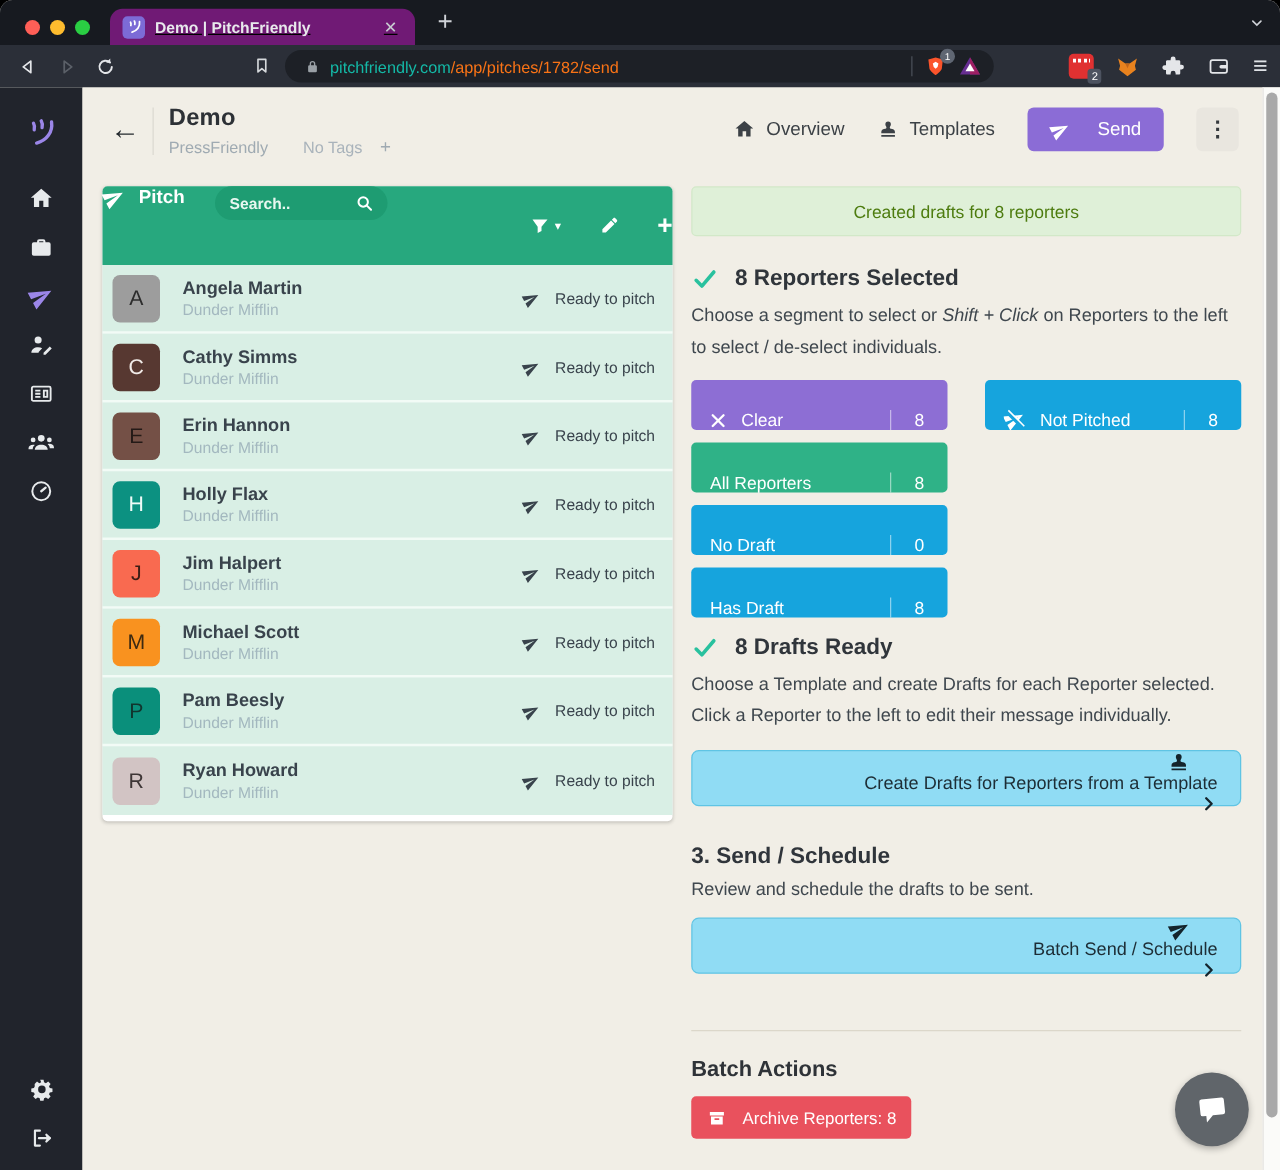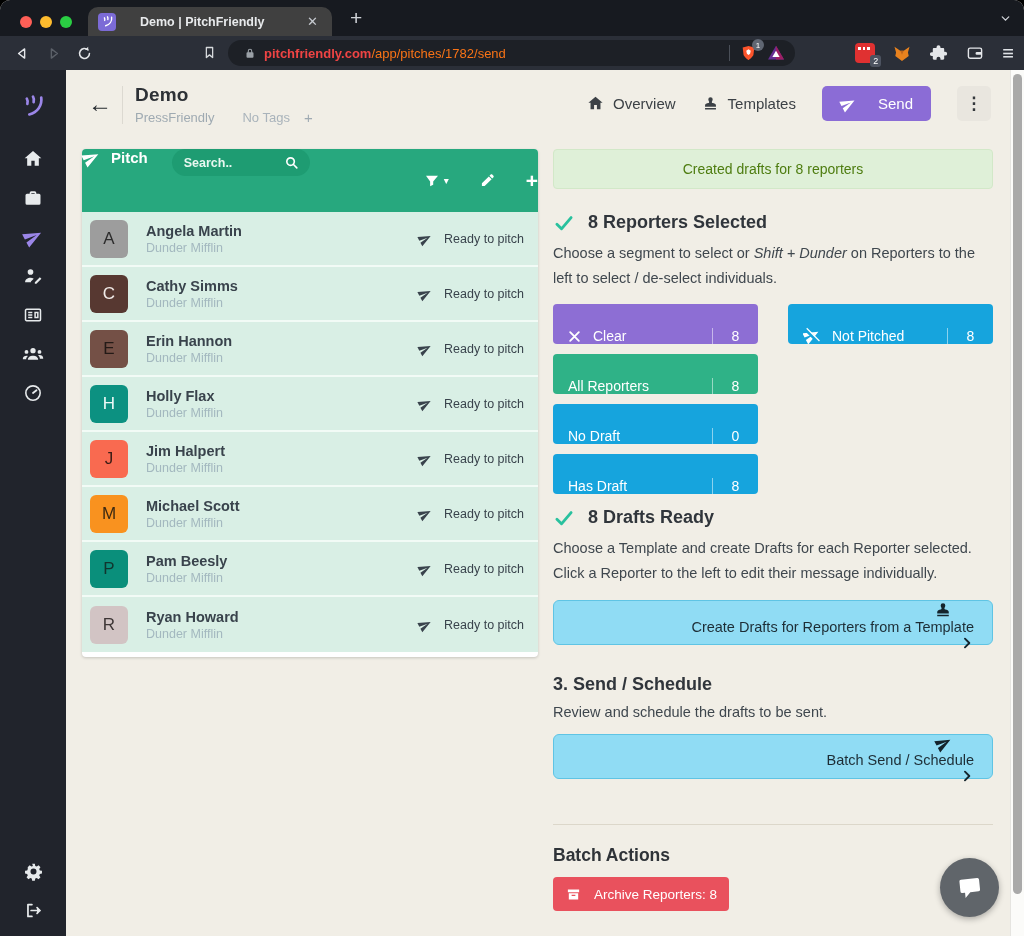--- a/index.html
+++ b/index.html
@@ -6,38 +6,38 @@
   html,body { width:1024px; height:936px; overflow:hidden; background:#000;
               font-family:"Liberation Sans", sans-serif; }
   .window { position:relative; width:1024px; height:936px; background:#f1eee6;
             border-radius:10px 10px 0 0; overflow:hidden; }
 
   
   .tabstrip { position:absolute; left:0; top:0; width:1024px; height:36px; background:#171a20; }
   .traffic { position:absolute; top:16px; left:20px; display:flex; gap:8px; }
   .traffic span { width:12px; height:12px; border-radius:50%; display:block; }
   .t-red{background:#ff5f57} .t-yellow{background:#febc2e} .t-green{background:#2ace43}
-  .tab { position:absolute; left:88px; top:7px; width:244px; height:29px; background:#404040;
-         border-radius:10px 10px 0 0; display:flex; align-items:center; padding:0 10px; gap:24px; }
+  .tab { position:absolute; left:88px; top:7px; width:244px; height:29px; background:#701a75;
+         border-radius:10px 10px 0 0; display:flex; align-items:center; padding:0 10px; gap:8px;text-decoration:underline; }
   .favicon { width:18px; height:18px; border-radius:4px; background:#7c6bd6; display:flex;
              align-items:center; justify-content:center; flex:0 0 18px; }
   .tab-title { color:#e8eaec; font-size:12.5px; font-weight:bold; white-space:nowrap; overflow:hidden; flex:1; }
   .tab-close { color:#c7cbd1; font-size:13px; padding:2px 4px; }
   .newtab-btn { position:absolute; left:344px; top:4px; color:#cfd2d7; font-size:21px; font-weight:400; padding:2px 6px; }
   .strip-chevron { position:absolute; right:12px; top:12px; color:#cfd2d7; }
 
   .toolbar { position:absolute; left:0; top:36px; width:1024px; height:34px; background:#2b2f38;
              display:flex; align-items:center; }
   .nav-ico { color:#e4e6e9; margin-left:14px; display:flex; align-items:center; }
   .nav-ico.dim { color:#5b6068; }
   .bookmark-ico { position:absolute; left:202px; top:8px; color:#d6d9dc; }
   .urlbar { position:absolute; left:228px; top:4px; width:567px; height:26px; background:#1d2026;
             border-radius:13px; display:flex; align-items:center; padding:0 10px; }
   .urlbar .lock { color:#9aa0a6; margin:0 8px 0 6px; display:flex; }
-  .url-host { color:#ef4444; font-size:13px; font-weight:bold; }
+  .url-host { color:#14b8a6; font-size:13px; font-weight:normal; }
   .url-path { color:#f97316; font-size:13px; }
   .url-right { margin-left:auto; display:flex; align-items:center; gap:10px; }
   .url-divider { width:1px; height:16px; background:#4a4f58; }
   .shield-wrap, .bat-wrap { position:relative; display:flex; }
   .shield-badge { position:absolute; top:-5px; right:-7px; background:#5f6672; color:#fff; font-size:8px;
                   width:12px; height:12px; border-radius:50%; display:flex; align-items:center; justify-content:center; }
   .ext-area { position:absolute; right:10px; top:0; height:34px; display:flex; align-items:center; gap:17px; }
   .ext-red { position:relative; width:20px; height:20px; background:#e03131; border-radius:4px; }
   .ext-red i { position:absolute; left:3px; top:4px; width:14px; height:3px;
                background:repeating-linear-gradient(90deg,#fff 0 2.5px,transparent 2.5px 4.5px); }
@@ -540,21 +540,21 @@
 
           <div class="step-head">
             <span class="check">
               <svg width="22" height="20" viewBox="0 0 24 24" fill="none" stroke="#29c19e" stroke-width="3.4" stroke-linecap="round" stroke-linejoin="round">
                   <path d="M3.5 13.5 9 19 20.5 5.5"></path>
                 </svg>
             </span>
             <span class="step-title">8 Reporters Selected</span>
           </div>
           <div class="step-desc">
-            <span>Choose a segment to select or </span><em>Shift + Dunder</em><span> on Reporters to the left to select / de-select individuals.</span>
+            <span>Choose a segment to select or </span><em>Shift + Click</em><span> on Reporters to the left to select / de-select individuals.</span>
           </div>
 
           <div class="segments">
             <div class="seg-col">
               <div class="seg-btn seg-purple">
                 <span class="seg-label">
                   <svg width="13" height="13" viewBox="0 0 24 24" fill="none" stroke="#fff" stroke-width="3.4" stroke-linecap="round">
                       <path d="M4 4l16 16M20 4 4 20"></path>
                     </svg>
                   <span>Clear</span>

